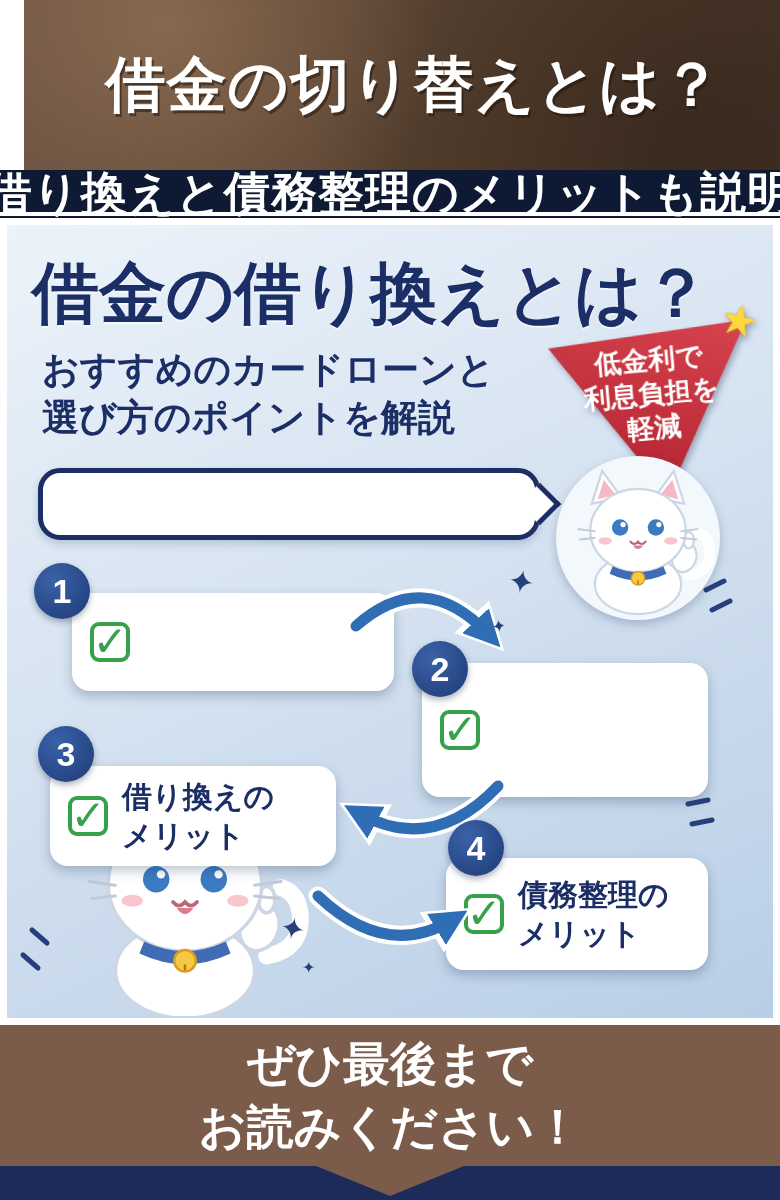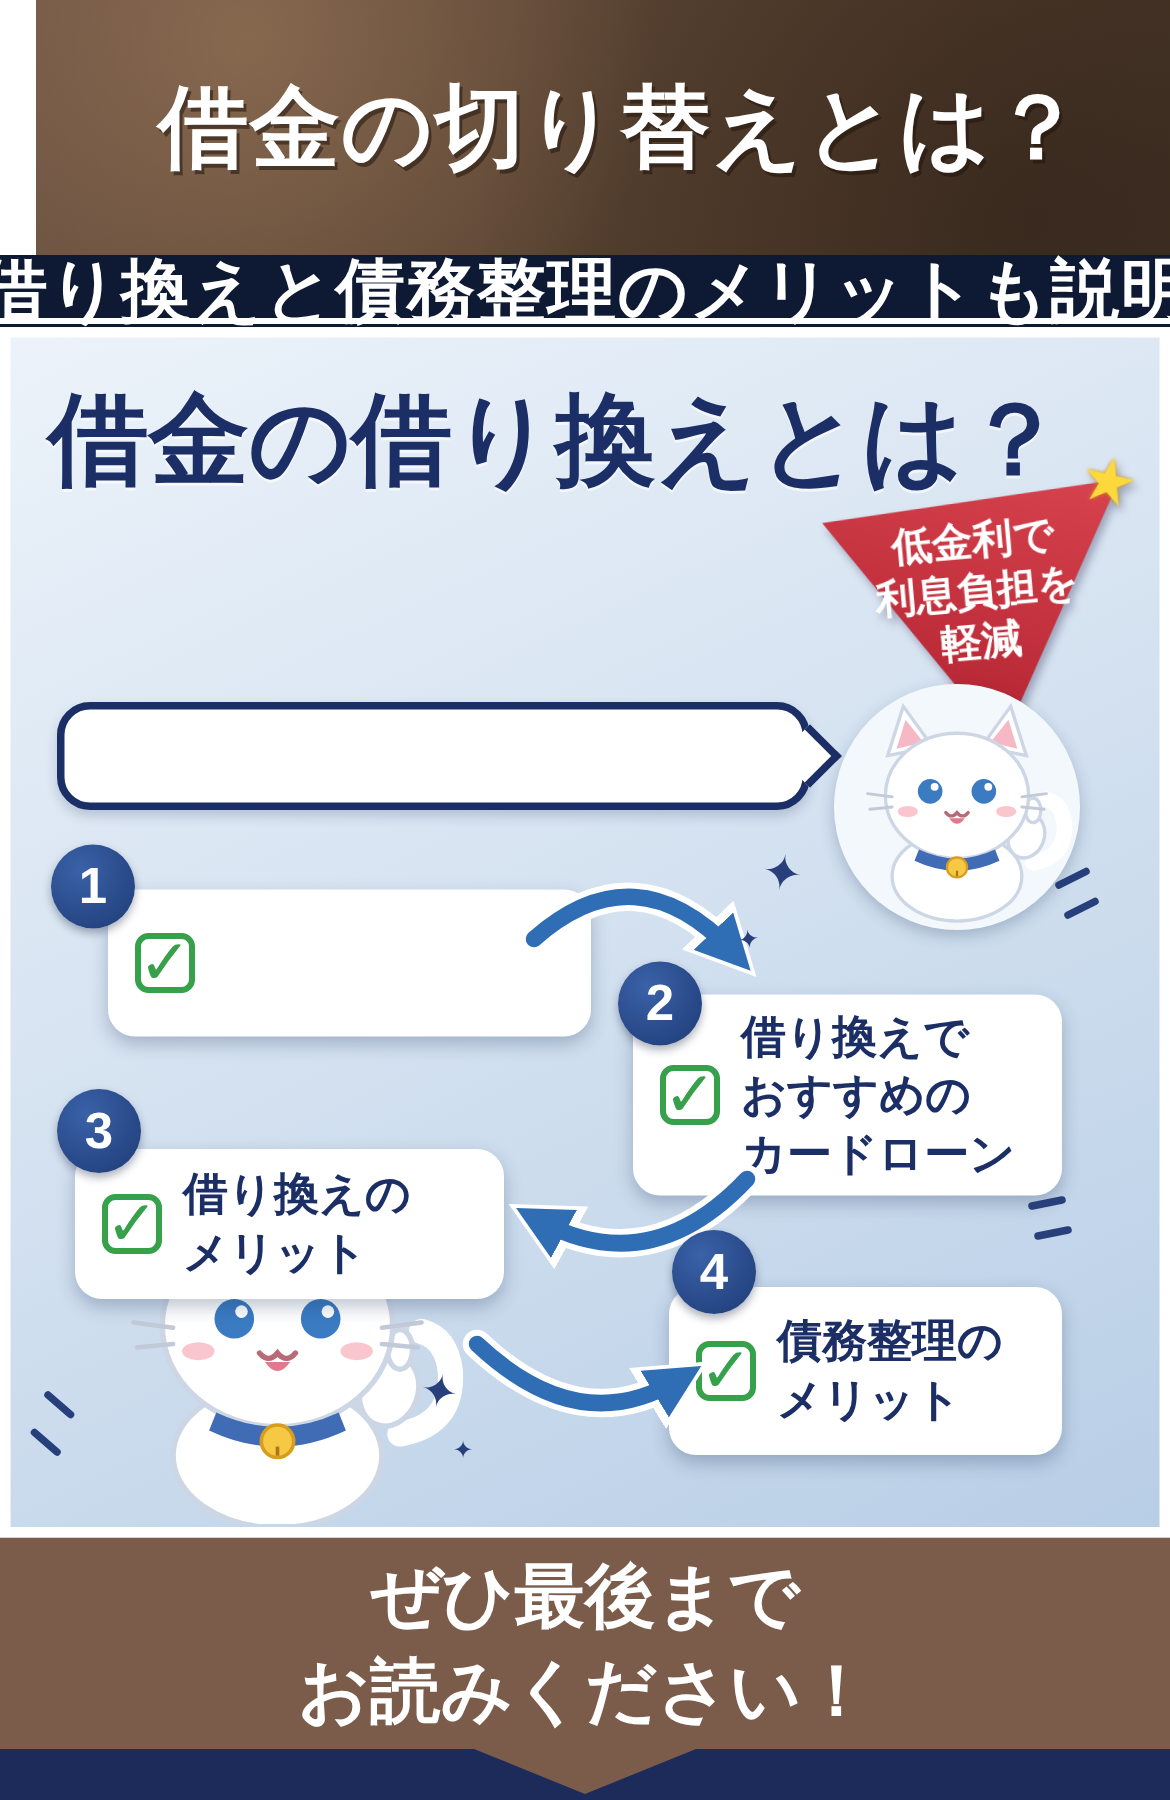--- a/index.html
+++ b/index.html
@@ -137,20 +137,22 @@
     <div class="top-title">借金の切り替えとは？</div>
   </header>
 
   <div class="sub-bar">
     <span>借り換えと債務整理のメリットも説明</span>
   </div>
 
   <main class="panel">
 
     <h1 class="main-title">借金の借り換えとは？</h1>
+    <div class="main-subtitle">おすすめのカードローンと
+選び方のポイントを解説</div>
 
     <div class="badge">
       <div class="badge-tri"></div>
       <div class="badge-text">低金利で
 利息負担を
 軽減</div>
       <span class="badge-star">★</span>
     </div>
 
     <div class="bubble">
@@ -184,23 +186,20 @@
     </div>
 
     <div class="num" id="num1">1</div>
     <div class="card" id="card1">
       <span class="check">✓</span>
     </div>
 
     <div class="num" id="num2">2</div>
     <div class="card" id="card2">
       <span class="check">✓</span>
-      <span class="card-label">借り換えで
-おすすめの
-カードローン</span>
     </div>
 
     <div class="num" id="num3">3</div>
     <div class="card" id="card3">
       <span class="check">✓</span>
       <span class="card-label">借り換えの
 メリット</span>
     </div>
 
     <div class="num" id="num4">4</div>

